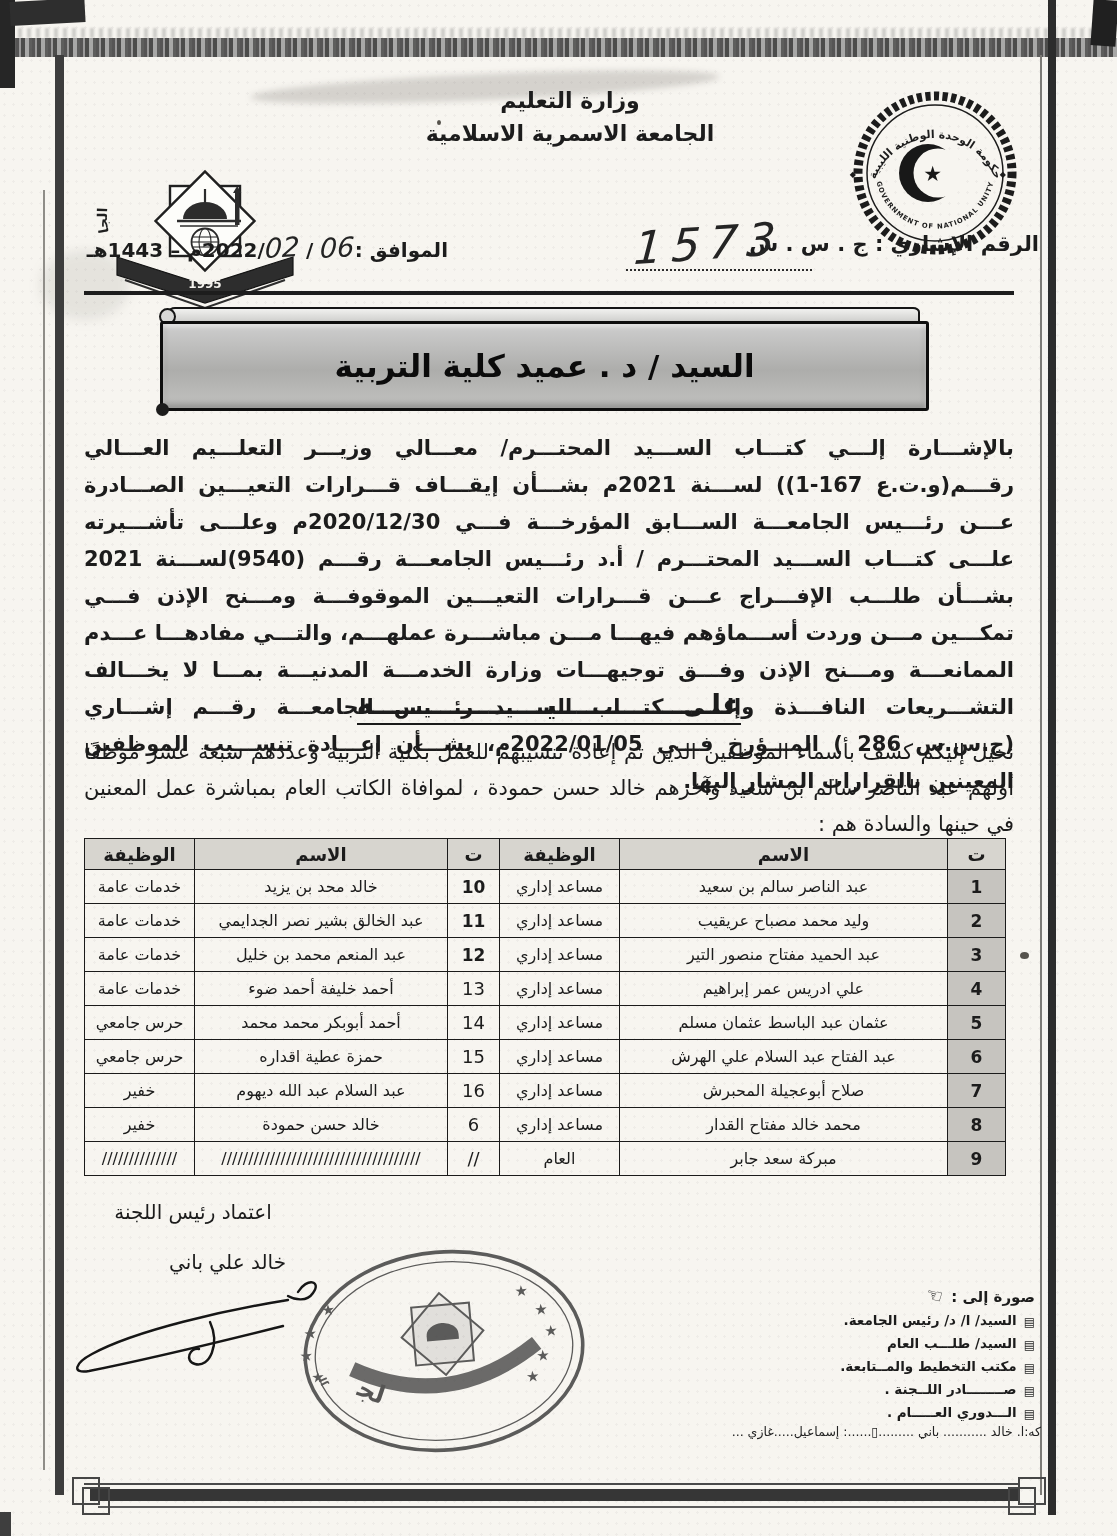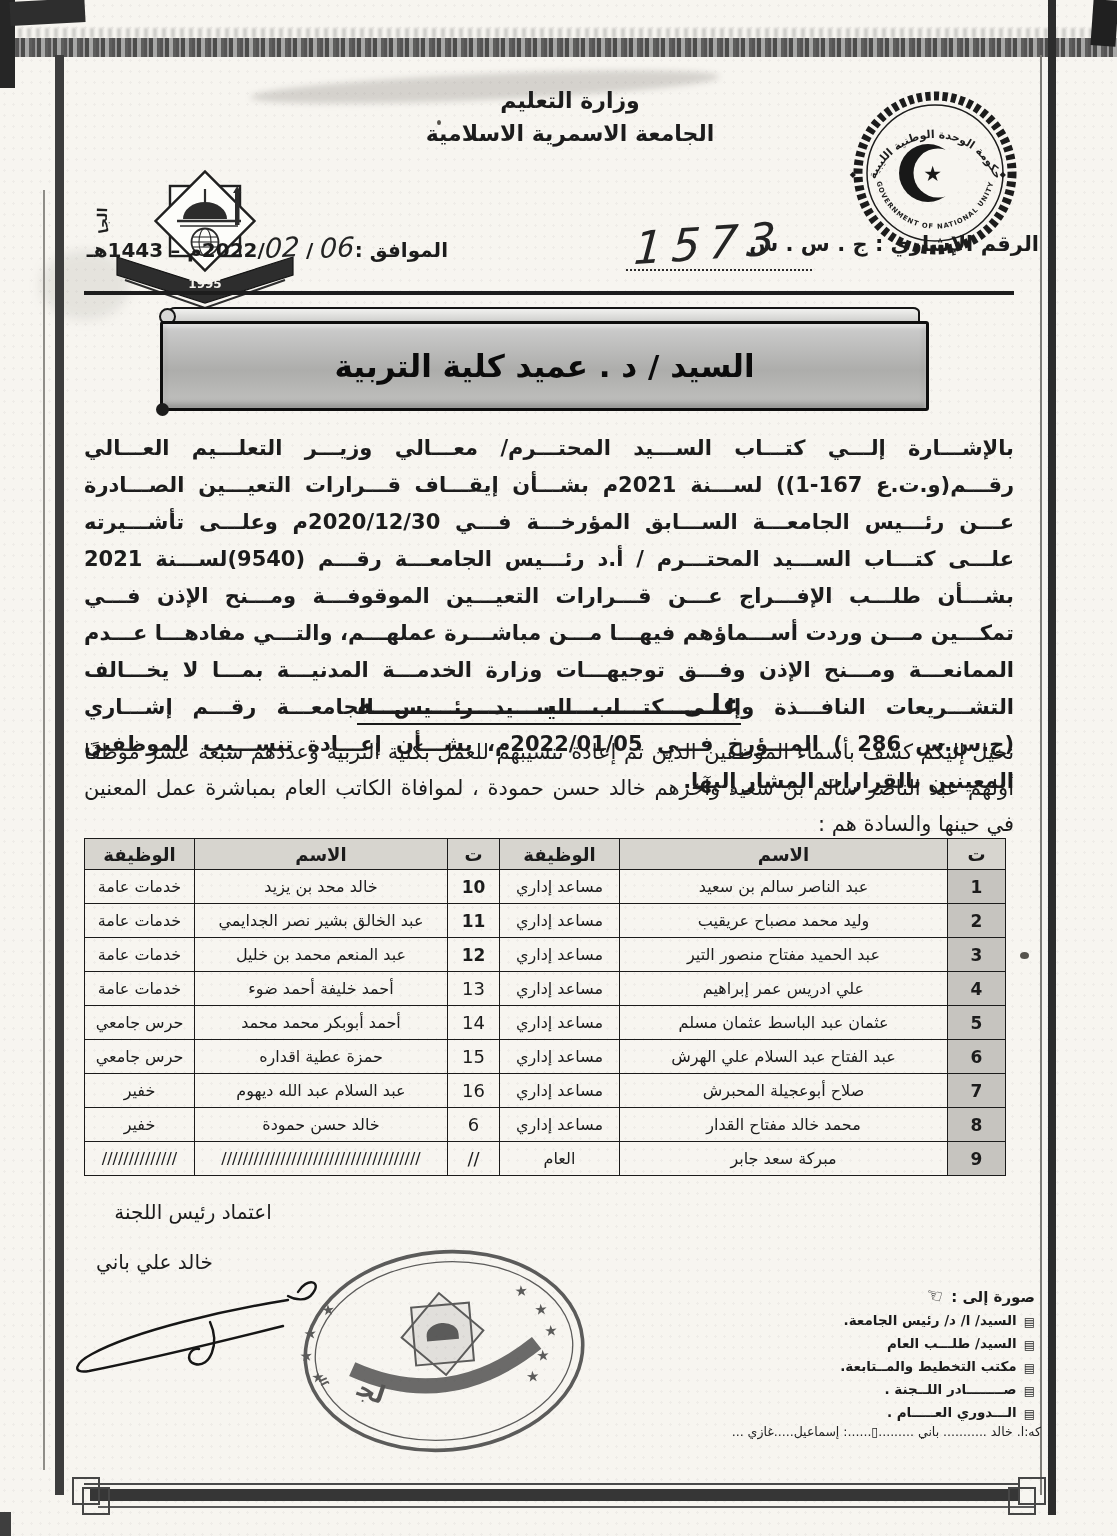--- a/index.html
+++ b/index.html
@@ -64,21 +64,21 @@
   .rtable{left:84px;top:838px;}
   table{border-collapse:collapse;table-layout:fixed;width:921px;}
   th,td{border:1.6px solid #1b1b1b;text-align:center;vertical-align:middle;padding:0 2px;overflow:hidden;white-space:nowrap;}
   th{height:30px;background:#d7d5cf;font-size:18px;font-weight:600;}
   td{height:33px;font-size:16px;}
   td.ri{background:#c6c4bf;font-weight:bold;font-size:17px;}
   td.li{font-size:18px;font-weight:400;}
   tr:nth-child(-n+3) td.li{font-weight:700;font-size:17px;}
   
   .approval{left:88px;top:1200px;width:210px;text-align:center;font-size:20px;}
-  .approver{left:96px;top:1250px;width:190px;text-align:left;font-size:20px;}
+  .approver{left:96px;top:1250px;width:190px;text-align:right;font-size:20px;}
   .dist{right:82px;top:1284px;width:360px;text-align:right;}
   .dist-label{font-size:15px;font-weight:bold;margin-bottom:7px;}
   .hand-icon{display:inline-block;font-size:19px;transform:rotate(12deg);margin-right:8px;}
   .dist-item{font-size:13.5px;font-weight:bold;margin-bottom:7px;line-height:15px;}
   .doc-icon{display:inline-block;font-size:12px;margin-left:7px;transform:translateY(1px);color:#262626;}
   .typist{right:76px;top:1424px;font-size:12.5px;white-space:nowrap;color:#222;}
   svg{display:block;}
 </style>
 </head>
 <body>

